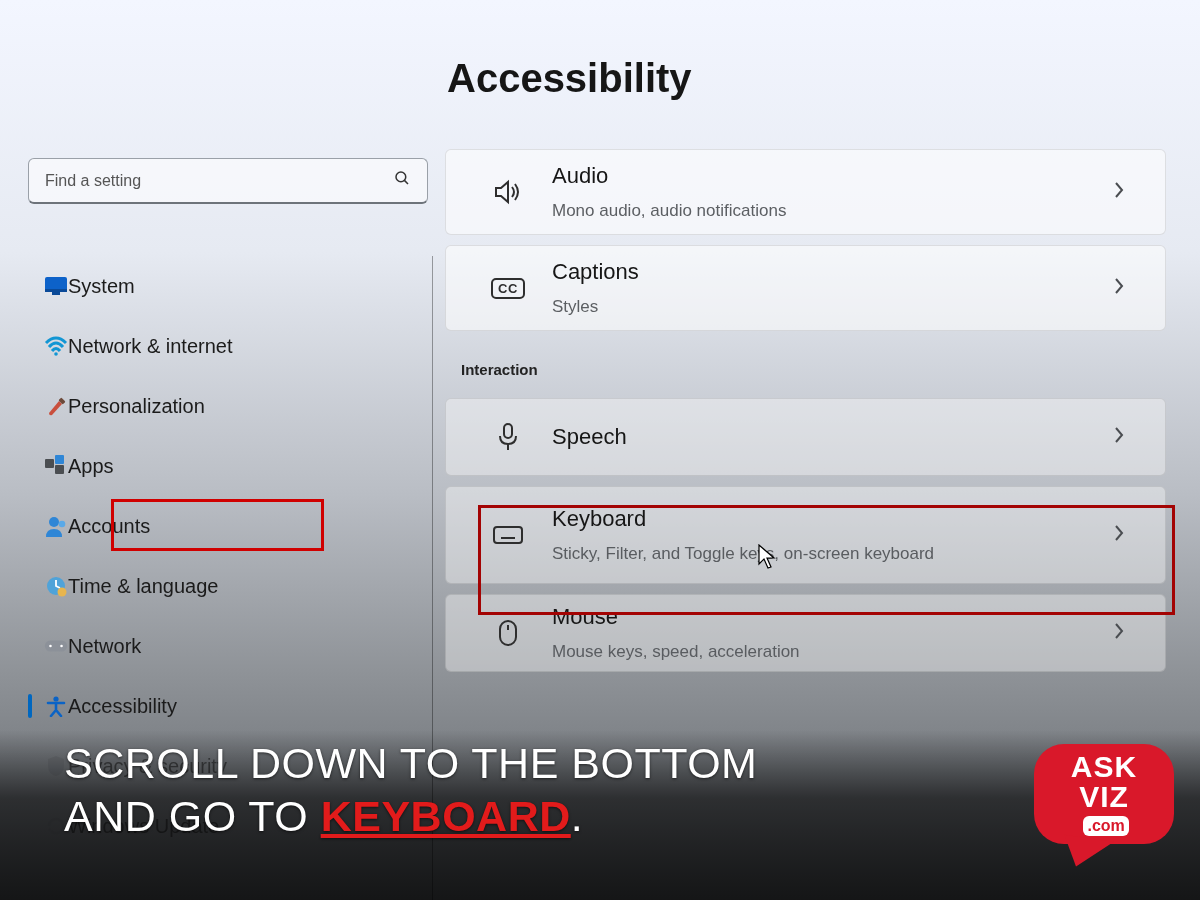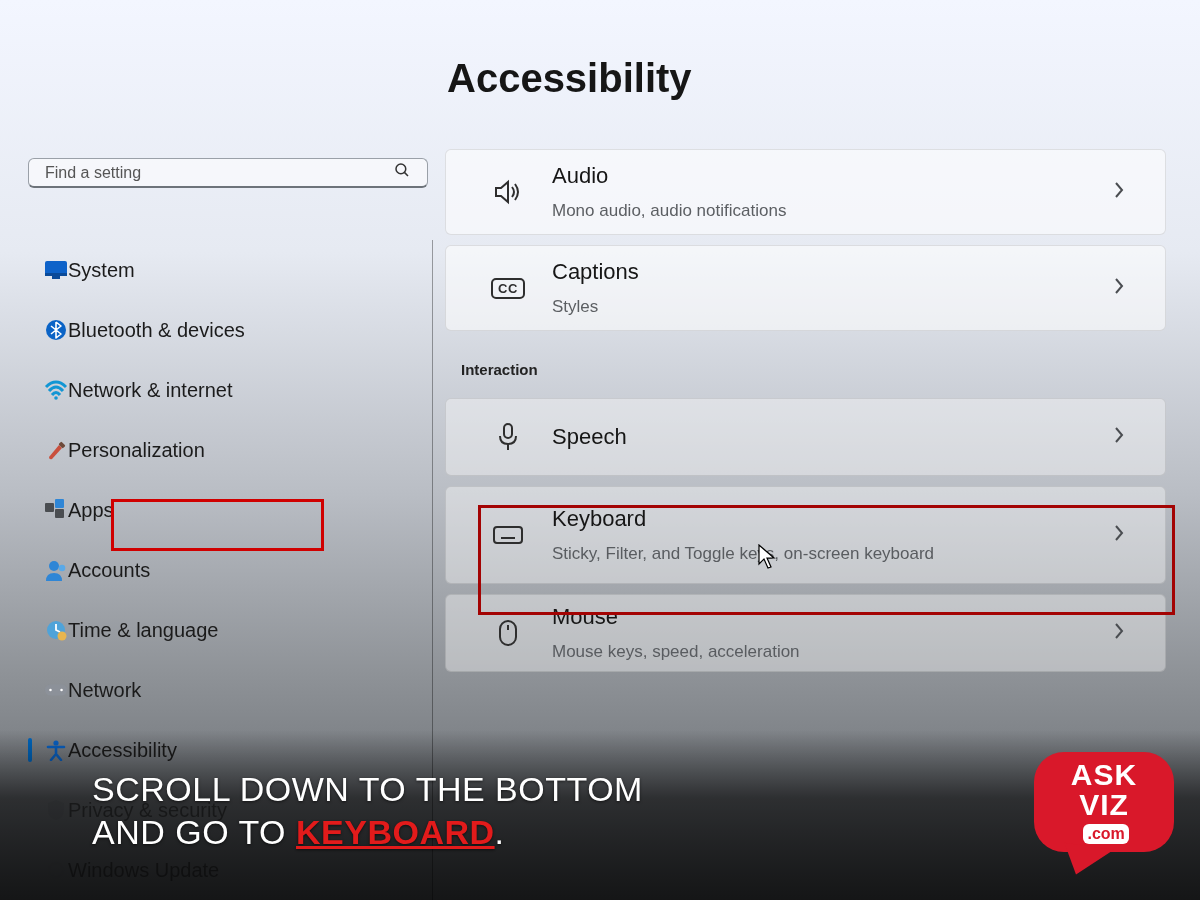--- a/index.html
+++ b/index.html
@@ -78,29 +78,28 @@
   }
   
   .cursor { position: absolute; left: 758px; top: 544px; width: 18px; height: 26px; pointer-events: none; }
   
   .overlay {
     position: absolute; left: 0; right: 0; bottom: 0; height: 170px;
     background: linear-gradient(to bottom, rgba(0,0,0,0.0) 0%, rgba(0,0,0,0.60) 40%, rgba(0,0,0,0.78) 100%);
     pointer-events: none;
   }
   .caption {
-    position: absolute; left: 64px; bottom: 47px; color: #fff; font-size: 34px; font-weight: 500;
+    position: absolute; left: 64px; bottom: 56px; color: #fff; font-size: 43px; font-weight: 500;
     letter-spacing: 0.5px; line-height: 1.25; text-shadow: 0 1px 3px rgba(0,0,0,0.6);
     font-family: "Segoe UI Semilight", "Segoe UI", sans-serif;
-    margin-left: 28px;
   }
   .caption .kw { color: #e21b1b; font-weight: 700; text-decoration: underline; }
   
   .askviz {
-    position: absolute; right: 26px; bottom: 26px; width: 140px; height: 122px;
+    position: absolute; right: 26px; bottom: 34px; width: 140px; height: 122px;
     pointer-events: none;
   }
   .askviz .bubble {
     width: 140px; height: 100px; background: #d9182a; border-radius: 30px;
     display: flex; flex-direction: column; align-items: center; justify-content: center;
     color: #fff; font-weight: 800; letter-spacing: 1px;
   }
   .askviz .bubble .l1 { font-size: 30px; line-height: 1; }
   .askviz .bubble .l2 { font-size: 30px; line-height: 1; display: flex; align-items: flex-end; gap: 4px; flex-direction: column; }
   .askviz .bubble .com { font-size: 16px; background: #fff; color: #d9182a; border-radius: 6px; padding: 2px 4px; font-weight: 800; letter-spacing: 0; }
@@ -136,29 +135,20 @@
         <span class="ic">
           <svg width="22" height="18" viewBox="0 0 22 18">
               <rect x="0" y="0" width="22" height="15" rx="2" fill="#0d62c9"></rect>
               <rect x="0" y="12" width="22" height="3" fill="#0a4a99"></rect>
               <rect x="7" y="15" width="8" height="3" fill="#0a4a99"></rect>
             </svg>
         </span>
         <span>System</span>
       </div>
 
-      <div class="nav-item">
-        <span class="ic">
-          <svg width="20" height="24" viewBox="0 0 20 24">
-              <circle cx="10" cy="12" r="10" fill="#0a63c6"></circle>
-              <path d="M10 4 L15 8 L10 12 L15 16 L10 20 V4 M5 8 L15 16 M5 16 L15 8" stroke="#fff" stroke-width="1.6" fill="none" stroke-linejoin="round"></path>
-            </svg>
-        </span>
-        <span>Bluetooth &amp; devices</span>
-      </div>
 
       <div class="nav-item">
         <span class="ic">
           <svg width="24" height="20" viewBox="0 0 24 20">
               <path d="M2 7 Q12 -3 22 7" stroke="#1296d4" stroke-width="3" fill="none"></path>
               <path d="M5 11 Q12 3 19 11" stroke="#1296d4" stroke-width="3" fill="none"></path>
               <path d="M8 15 Q12 10 16 15" stroke="#1296d4" stroke-width="3" fill="none"></path>
               <circle cx="12" cy="18" r="1.8" fill="#1296d4"></circle>
             </svg>
         </span>

